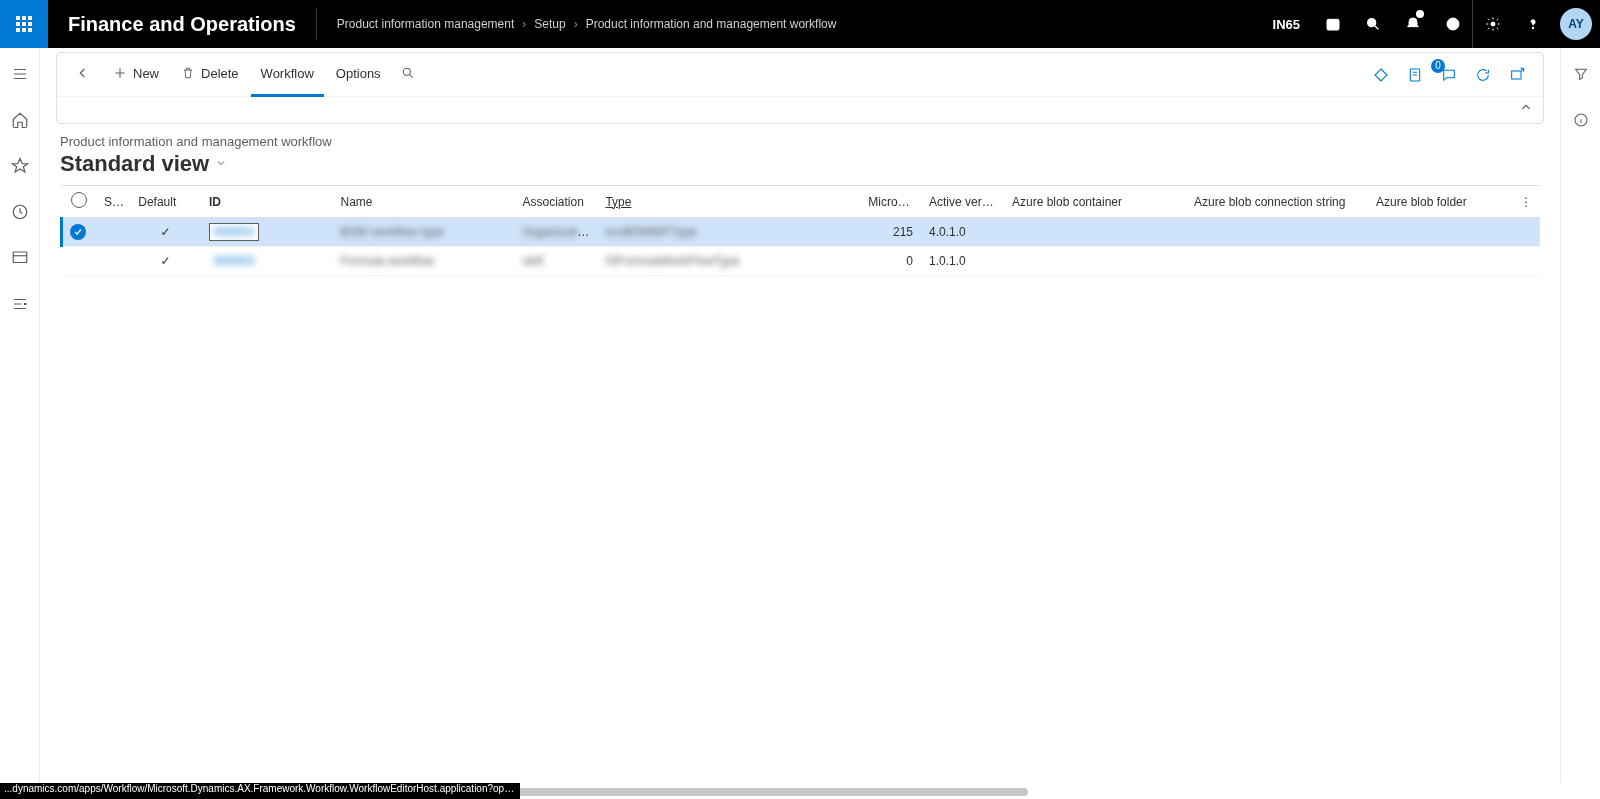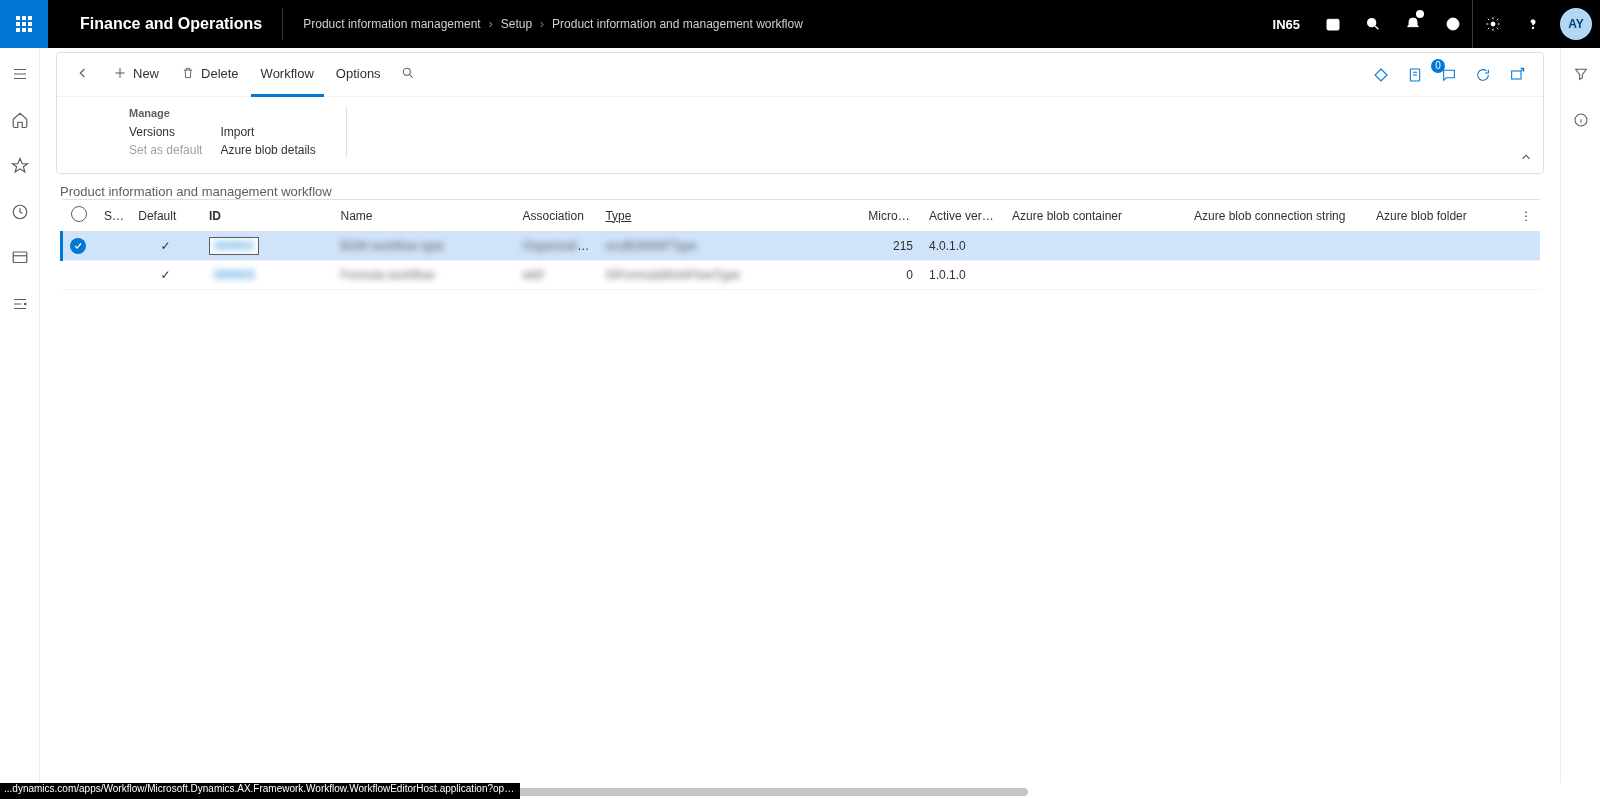--- a/index.html
+++ b/index.html
@@ -23,28 +23,27 @@
       width: 48px;
       height: 48px;
       background: #0078d4;
       display: flex;
       align-items: center;
       justify-content: center;
       cursor: pointer;
     }
     .waffle svg { fill: #fff; }
     .topbar-title {
-      font-size: 16px;
+      font-size: 20px;
       font-weight: 600;
       padding: 0 20px;
       border-right: 1px solid #3b3a39;
       height: 32px;
       display: flex;
       align-items: center;
-      margin-left: 12px;
     }
     .breadcrumb {
       display: flex;
       align-items: center;
       gap: 8px;
       padding-left: 20px;
       font-size: 12px;
       color: #d2d0ce;
     }
     .breadcrumb span { cursor: pointer; }
@@ -431,42 +430,39 @@
           <div class="cmd-icn">
               <svg width="16" height="16" viewBox="0 0 24 24" stroke-width="1.6">
                 <rect x="4" y="6" width="14" height="12"></rect>
                 <path d="M18 6l4-4M22 2v5M22 2h-5"></path>
               </svg>
             </div>
         </div>
       </div>
 
       <div class="ribbon">
-        <div class="rib-col" style="padding-left:58px;">
-          <div class="rib-group">
-            <h6>Manage</h6>
-            <div class="rib-links two-col">
-              <a>Versions</a>
-              <a>Import</a>
-              <a class="disabled">Set as default</a>
-              <a>Azure blob details</a>
-            </div>
-          </div>
-        </div>
         <div class="vline"></div>
         <div class="ribbon-collapse">
           <svg width="14" height="14" viewBox="0 0 24 24" fill="none" stroke="#605e5c" stroke-width="2">
               <path d="M6 15l6-6 6 6"></path>
             </svg>
         </div>
       </div>
     </div>
 
     <div class="bc-row">
       <div class="bc-text">Product information and management workflow</div>
+    </div>
+    <div class="view-title">
+      <h2>Standard view</h2>
+      <span class="chev-down">
+        <svg width="12" height="12" viewBox="0 0 24 24" fill="none" stroke="#605e5c" stroke-width="2">
+            <path d="M6 9l6 6 6-6"></path>
+          </svg>
+      </span>
     </div>
 
     <div class="grid-wrap">
       <table class="grid">
         <thead>
           <tr>
             <th class="sel"><span class="radio-empty"></span></th>
             <th class="st">St...</th>
             <th class="def">Default</th>
             <th class="id">ID</th>

